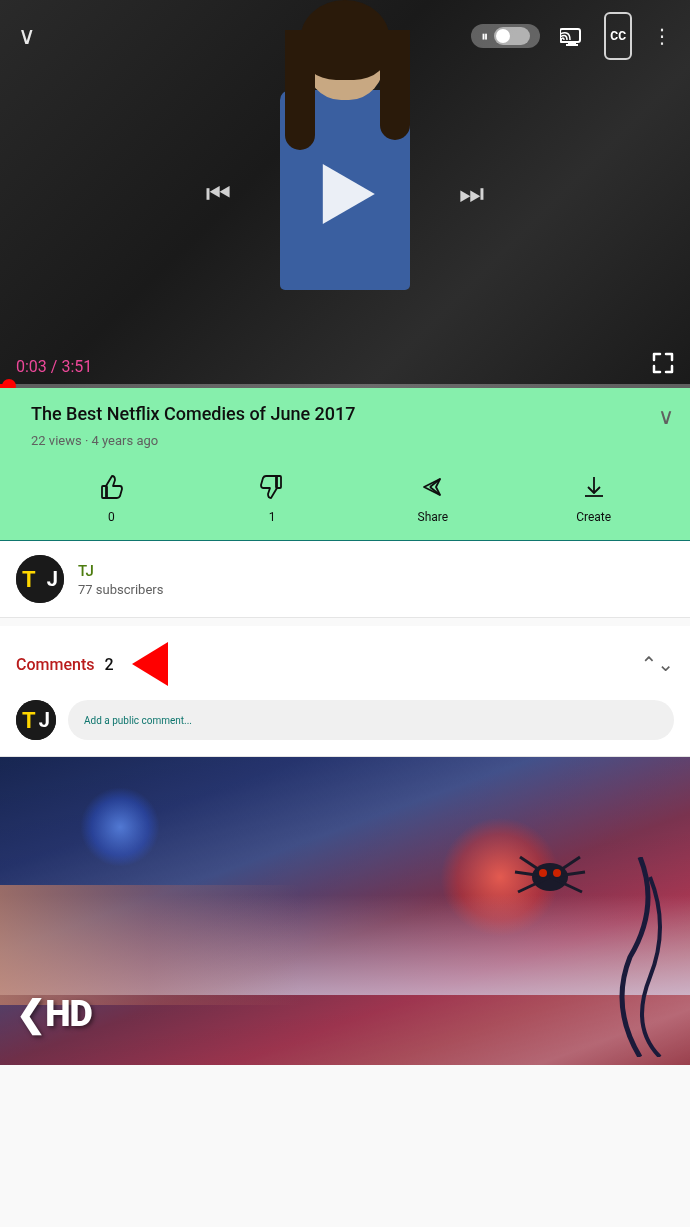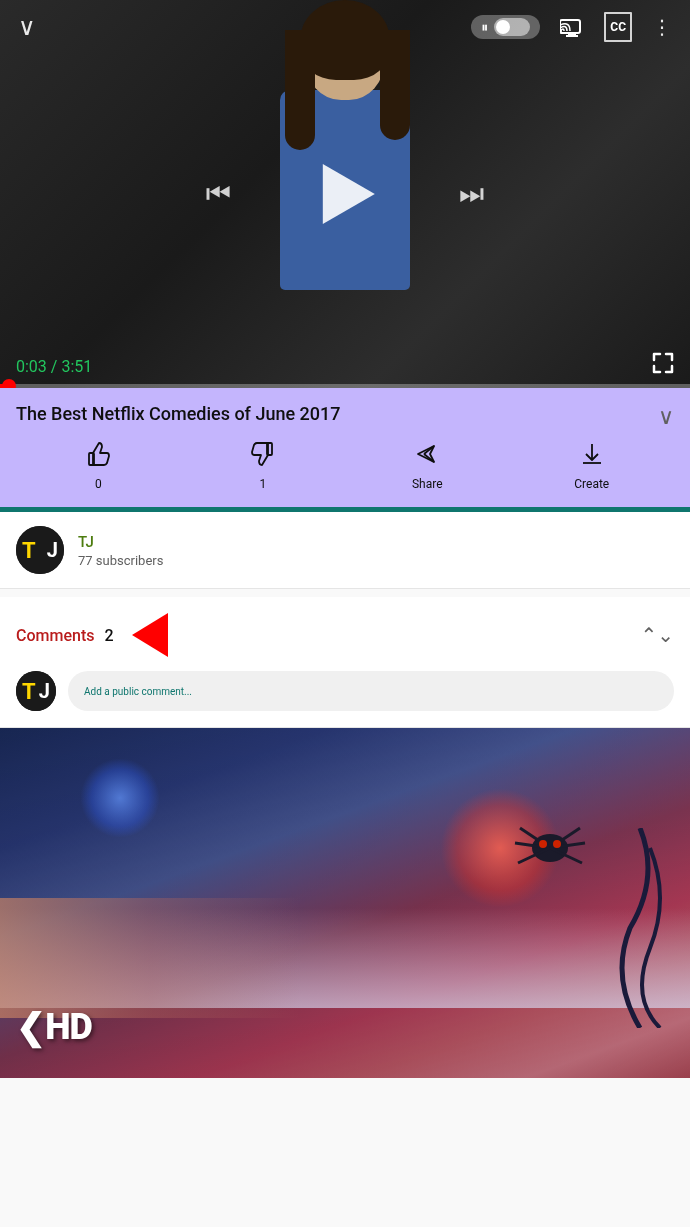--- a/index.html
+++ b/index.html
@@ -135,22 +135,22 @@
       font-size: 20px;
       opacity: 0.9;
     }
     .cast-btn {
       display: flex;
       align-items: center;
       justify-content: center;
     }
     .cc-btn {
       border: 2px solid rgba(255,255,255,0.8);
-      border-radius: 1px;
-      padding: 7px 4px;
+      border-radius: 6px;
+      padding: 16px 4px;
       font-size: 12px;
       color: #fff;
       font-weight: bold;
       line-height: 1;
     }
 
     
     .center-controls {
       position: absolute;
       top: 50%;
@@ -187,21 +187,21 @@
       position: absolute;
       bottom: 8px;
       left: 0; right: 0;
       display: flex;
       justify-content: space-between;
       align-items: center;
       padding: 0 16px;
       z-index: 10;
     }
     .time-display {
-      color: #22c55e;
+      color: #ec4899;
       font-size: 16px;
       font-weight: 400;
     }
     .fullscreen-icon {
       color: #fff;
       font-size: 24px;
     }
 
     
     .progress-bar-container {
@@ -222,23 +222,23 @@
       height: 14px;
       background: #ff0000;
       border-radius: 50%;
       position: absolute;
       top: -5px;
       left: calc(1.3% - 7px);
     }
 
     
     .video-info {
-      background: #c4b5fd;
-      padding: 14px 16px 0 16px;
-      border-bottom: 5px solid #0f766e;
+      background: #86efac;
+      padding: 14px 16px 0 31px;
+      border-bottom: 1px solid #0f766e;
     }
     .title-row {
       display: flex;
       justify-content: space-between;
       align-items: flex-start;
       gap: 8px;
     }
     .video-title {
       font-size: 18px;
       font-weight: 500;
@@ -421,21 +421,21 @@
       align-items: center;
     }
     .comment-input-placeholder {
       color: #0f766e;
       font-size: 10px;
     }
 
     
     .thumbnail-section {
       width: 690px;
-      height: 350px;
+      height: 308px;
       position: relative;
       overflow: hidden;
     }
     .thumbnail-bg {
       width: 100%;
       height: 100%;
       background: linear-gradient(160deg, #1a2a5a 0%, #2a3a7a 20%, #4a5a9a 35%, #8a3a5a 55%, #c04060 70%, #d06070 80%, #e08090 90%, #c05060 100%);
       position: relative;
     }
     .thumbnail-overlay {
@@ -554,20 +554,21 @@
     <div class="progress-bar-fill"></div>
     <div class="progress-dot"></div>
   </div>
 </div>
 
 <div class="video-info">
   <div class="title-row">
     <span class="video-title">The Best Netflix Comedies of June 2017</span>
     <span class="expand-chevron">∨</span>
   </div>
+  <div class="video-meta">22 views · 4 years ago</div>
 
   <div class="action-buttons">
 
     <div class="action-btn">
       <span class="action-btn-icon">
         <svg width="26" height="26" viewBox="0 0 26 26">
           <path d="M8 24 V12 L14 2 Q17 2 17 6 L15 12 h7 Q24 12 24 15 L22 22 Q21 24 19 24 Z" fill="none" stroke="#0f0f0f" stroke-width="1.8" stroke-linejoin="round"></path>
           <rect x="4" y="12" width="5" height="12" rx="1" fill="none" stroke="#0f0f0f" stroke-width="1.8"></rect>
         </svg>
       </span>

